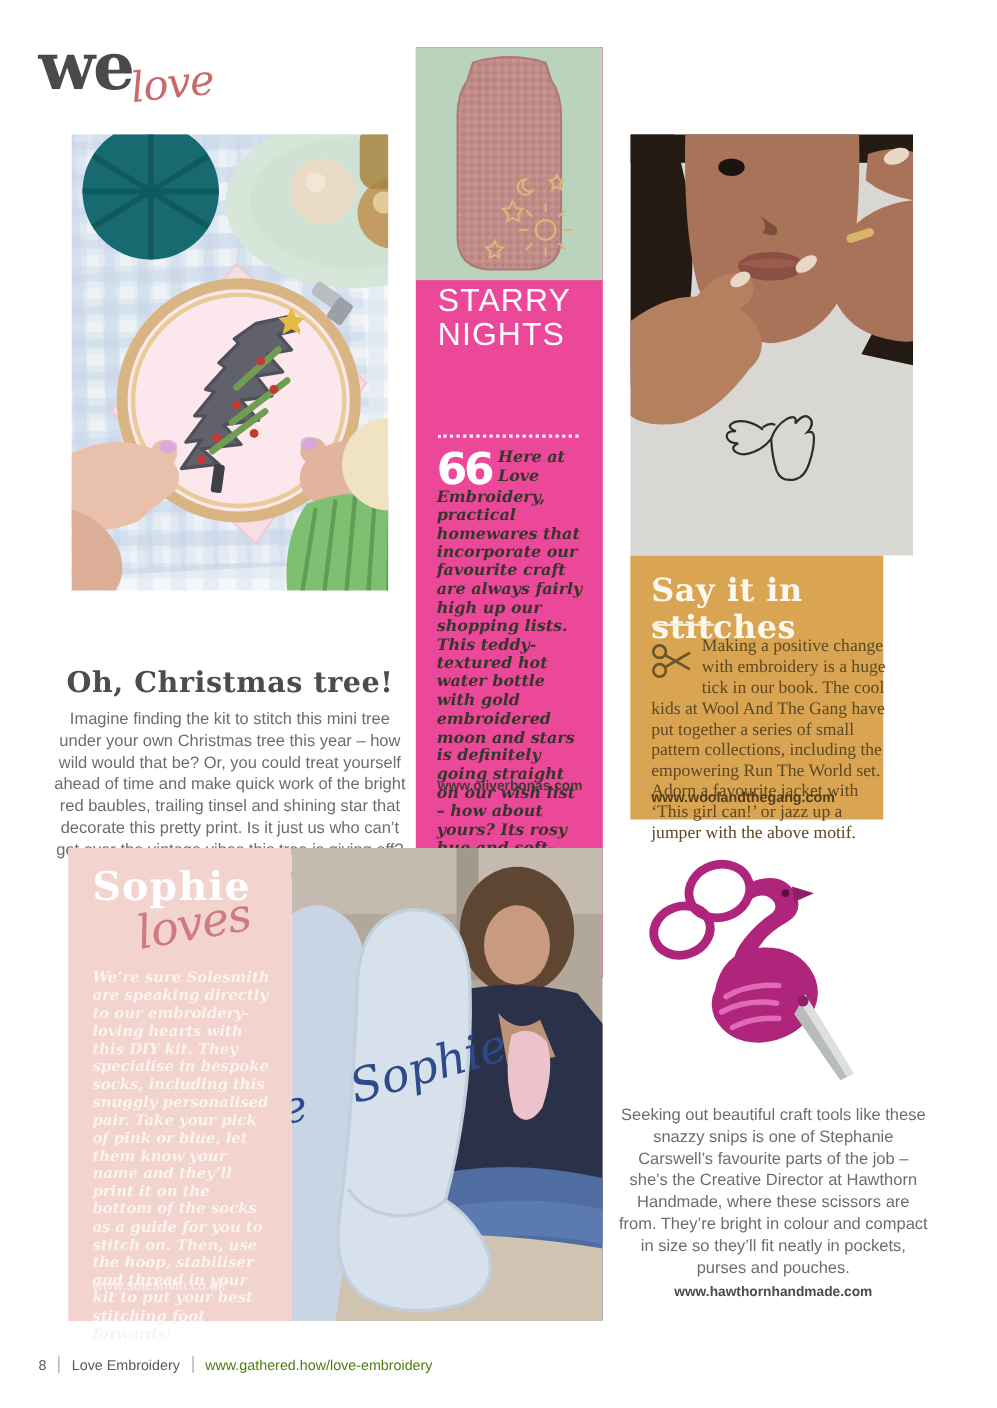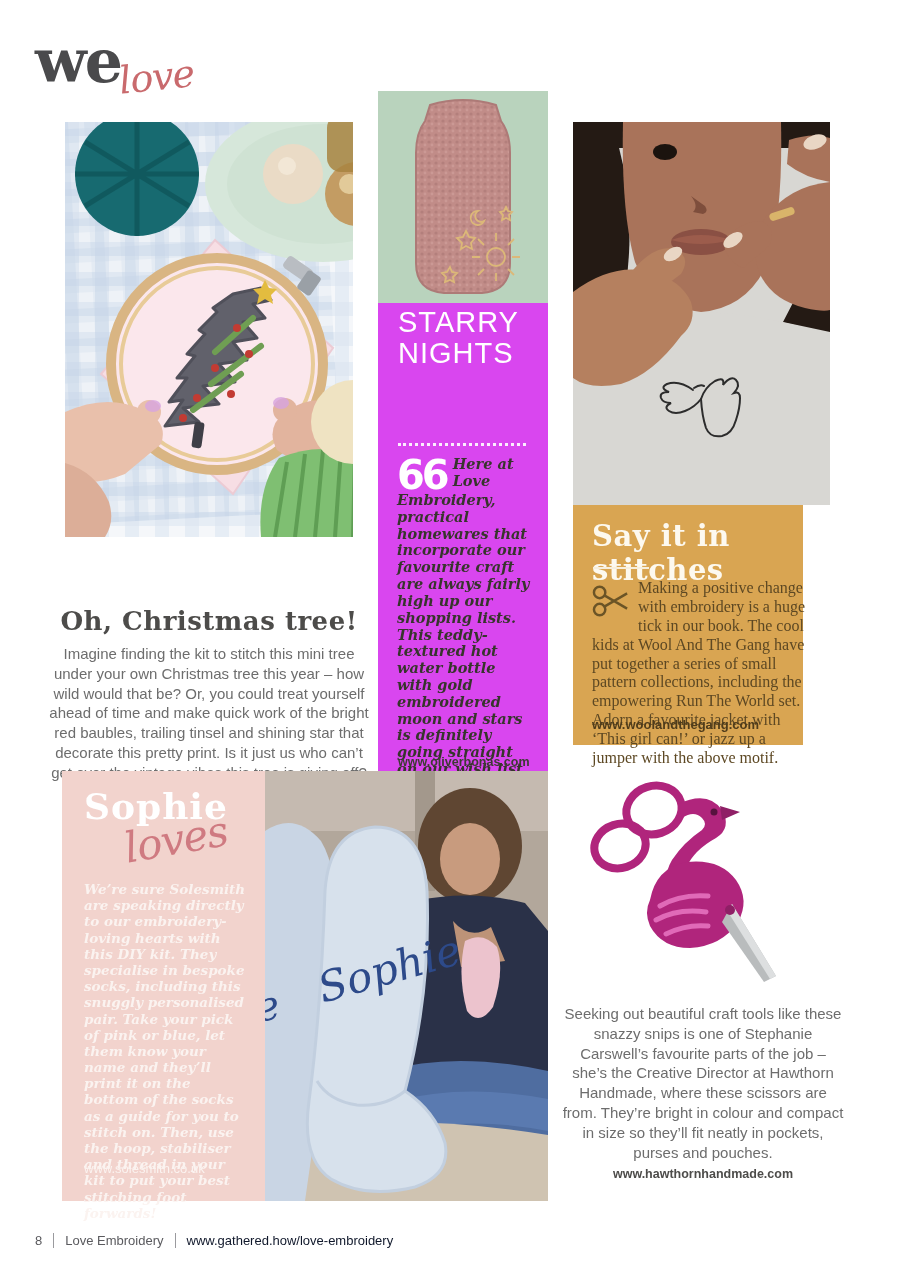--- a/index.html
+++ b/index.html
@@ -17,21 +17,21 @@
 
   
   .photo-hoop { left:65px; top:122px; width:288px; height:415px; }
   .col-christmas { position:absolute; left:48px; top:558px; width:322px; text-align:center; }
   .h-serif { font-family:"DejaVu Serif", serif; font-weight:bold; color:#4d4c4a; }
   .col-christmas .head { font-size:26px; letter-spacing:0.5px;margin-top:48px; }
   .body-gray { font-size:15px; color:#6d6d6d; line-height:1.32; margin-top:8px; }
   .url { font-size:12.5px; font-weight:bold; color:#4d4c4a; text-decoration:none; display:inline-block; margin-top:5px; }
 
   
-  .panel-green { position:absolute; left:378px; top:43px; width:170px; height:846px; background:#d946ef;margin-top:48px; }
+  .panel-green { position:absolute; left:378px; top:43px; width:170px; height:846px; background:#ec4899; }
   .photo-bottle { left:0; top:0; width:170px; height:212px; position:absolute; }
   .starry-title { position:absolute; left:20px; top:216px; color:#fff; font-size:29px; font-weight:200; letter-spacing:1px; line-height:1.06; }
   .starry-sub { position:absolute; left:20px; top:285px; width:132px; color:#fff; font-weight:bold; font-size:14px; line-height:1.33; }
   .dotted-div { position:absolute; left:20px; top:352px; width:128px; border-bottom:3px dotted rgba(255,255,255,0.9); }
   .quote-block { position:absolute; left:19px; top:365px; width:134px; font-family:"DejaVu Serif", serif; font-style:italic; font-weight:bold; font-size:14.5px; line-height:1.16; color:#37352c; }
   .quote-glyph { float:left; font-family:"DejaVu Sans", sans-serif; font-style:normal; font-weight:bold; font-size:40px; line-height:0.85; color:#ffffff; letter-spacing:-3px; margin:2px 6px 0 0; }
   .panel-green .url { position:absolute; left:20px; top:664px; color:#3d3b33; margin:0; }
 
   
   .photo-promise { left:573px; top:122px; width:257px; height:383px; }
@@ -268,16 +268,16 @@
   <div class="col-feeling">
     <div class="body-gray">Seeking out beautiful craft tools like these snazzy snips is one of Stephanie Carswell’s favourite parts of the job – she’s the Creative Director at Hawthorn Handmade, where these scissors are from. They’re bright in colour and compact in size so they’ll fit neatly in pockets, purses and pouches.</div>
     <a class="url" href="#">www.hawthornhandmade.com</a>
   </div>
 
   <div class="footer">
     <span class="pgnum">8</span>
     <span class="sep"></span>
     <span>Love Embroidery</span>
     <span class="sep"></span>
-    <a href="#" style="color:#0f172a; text-decoration:none;">www.gathered.how/love-embroidery</a>
+    <a href="#" style="color:#4d7c0f; text-decoration:none;">www.gathered.how/love-embroidery</a>
   </div>
 
 </div>
 
 </body></html>

